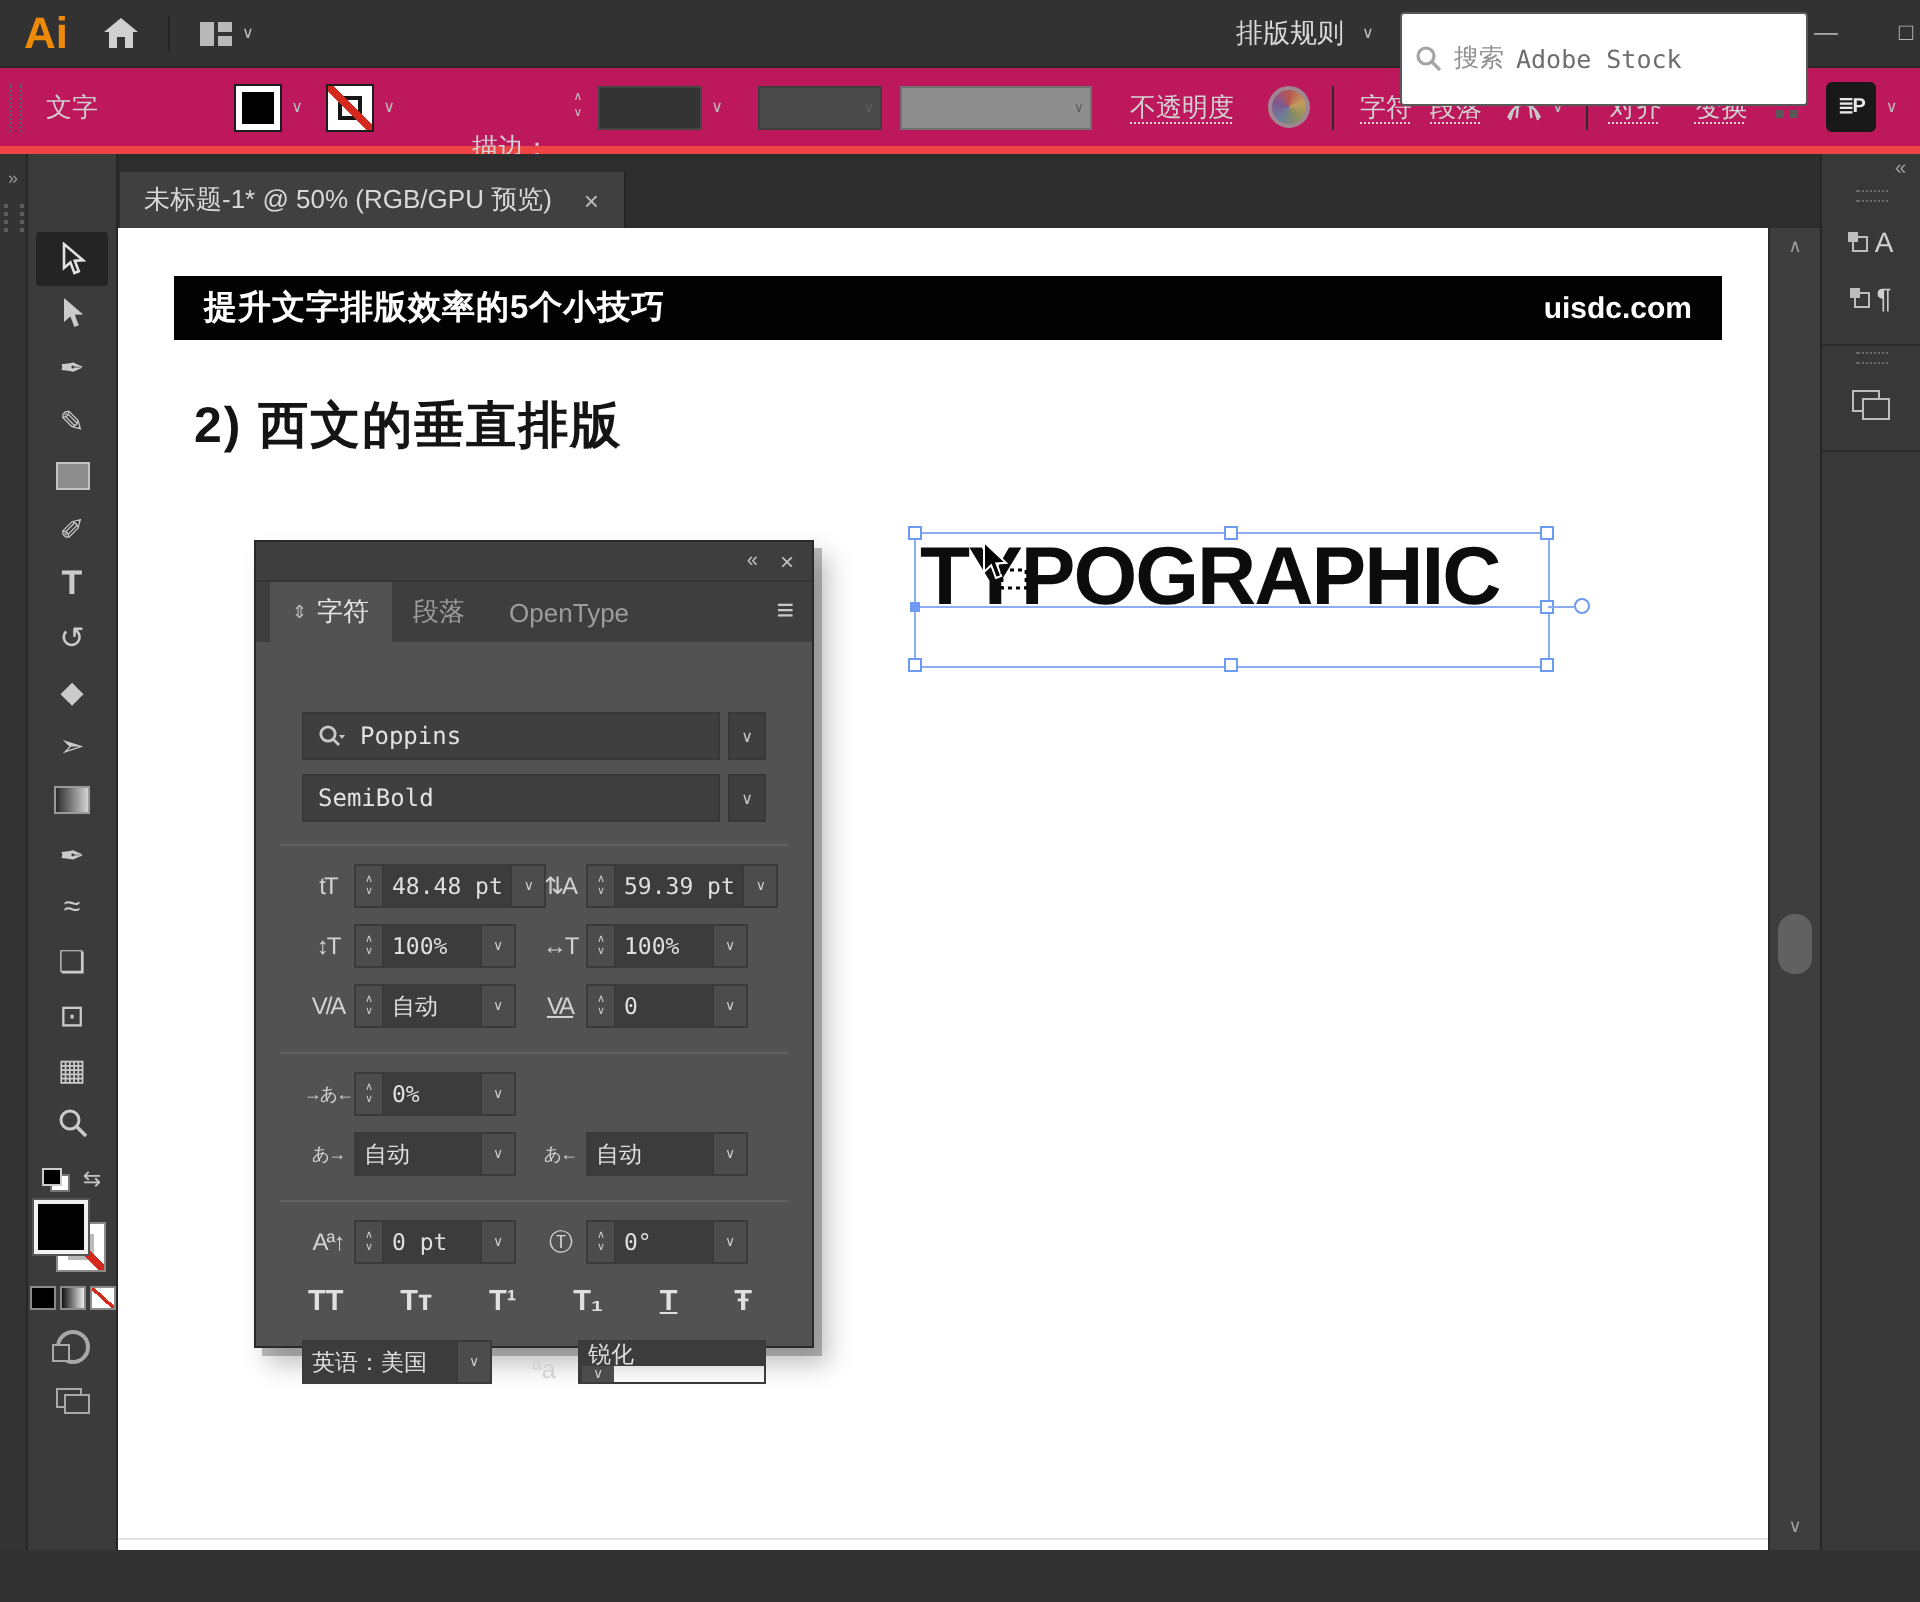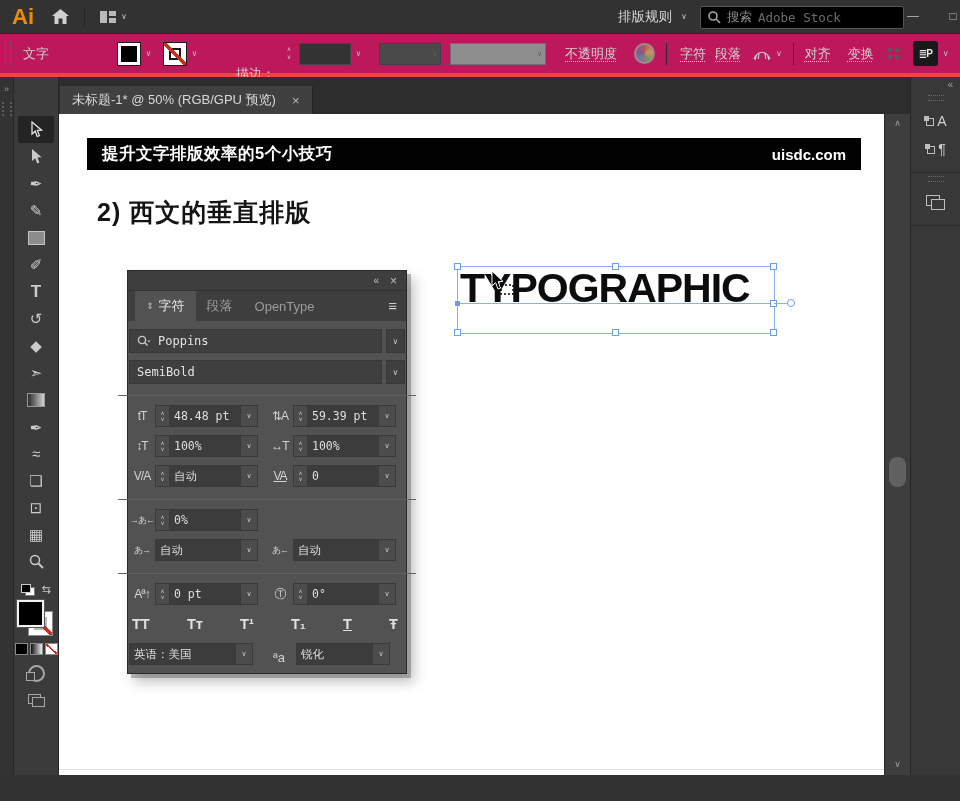--- a/index.html
+++ b/index.html
@@ -9,22 +9,22 @@
   .titlebar{height:33px;display:flex;align-items:center;position:relative;background:#323232;}
   .ai-logo{margin-left:12px;font-weight:bold;font-size:22px;color:#ee8a0a;}
   .tb-btn{display:flex;align-items:center;gap:5px;color:#c9c9c9;}
   .home{margin-left:18px;}
   .tb-sep{width:1px;height:18px;background:#252525;margin:0 15px;}
   .ws-icon{width:16px;height:12px;position:relative;}
   .ws-icon::before{content:"";position:absolute;left:0;top:0;width:7px;height:12px;background:#b9b9b9;}
   .ws-icon::after{content:"";position:absolute;left:9px;top:0;width:7px;height:5px;background:#b9b9b9;box-shadow:0 7px 0 #b9b9b9;}
   .chev{font-size:8px;color:#bdbdbd;}
   .rule-btn{position:absolute;left:618px;top:0;height:33px;display:flex;align-items:center;gap:9px;font-size:13.5px;color:#dadada;}
-  .search{position:absolute;left:700px;top:6px;width:188px;height:21px;background:#000000;border:1px solid #585858;
-          border-radius:2px;display:flex;align-items:center;padding:0 7px;gap:6px;}
+  .search{position:absolute;left:700px;top:6px;width:188px;height:21px;background:#ffffff;border:1px solid #585858;
+          border-radius:2px;display:flex;align-items:center;padding:12px 7px;gap:6px;}
   .search .txt{color:#8f8f8f;font-size:12.5px;}
   .search .hint{color:#6d6d6d;font-size:12.5px;font-family:"DejaVu Sans Mono",monospace;}
   .winbtn{position:absolute;top:5px;width:30px;height:21px;color:#b5b5b5;display:flex;align-items:center;justify-content:center;font-size:12px;}
   .min{right:32px;} .max{right:-8px;}
   
   .menubar{height:29px;display:flex;align-items:center;padding-left:13px;gap:18px;font-size:13.5px;color:#dadada;background:#323232;}
   
   .controlbar{height:39px;background:#be185d;border-top:1px solid #272727;border-bottom:4px solid #ef4444;display:flex;align-items:center;}
   .cb-grip{width:4px;height:24px;margin-left:5px;border-left:1px dotted #606060;border-right:1px dotted #606060;}
   .cb-context{margin-left:12px;width:94px;color:#cfcfcf;}
@@ -108,38 +108,38 @@
   
   .cpanel{position:absolute;left:68px;top:156px;width:280px;height:404px;background:#525252;border:1px solid #2a2a2a;
           box-shadow:4px 4px 0 rgba(70,70,70,.35),7px 8px 12px rgba(0,0,0,.25);display:flex;flex-direction:column;font-size:12px;box-sizing:border-box;}
   .cp-title{height:19px;background:#3e3e3e;border-bottom:1px solid #343434;display:flex;justify-content:flex-end;align-items:center;gap:11px;padding:0 9px;color:#c2c2c2;flex:none;}
   .cp-title .cl{font-size:10px;} .cp-title .x{font-size:12px;}
   .cp-tabs{height:30px;background:#3e3e3e;display:flex;align-items:stretch;padding-left:7px;color:#9c9c9c;position:relative;flex:none;}
   .cp-tab{display:flex;align-items:center;padding:0 11px;font-size:13px;gap:5px;}
   .cp-tab.active{background:#525252;color:#e6e6e6;}
   .cp-tabarrow{font-size:9px;color:#bdbdbd;}
   .cp-menu{position:absolute;right:9px;top:6px;font-size:15px;color:#c9c9c9;}
-  .cp-body{flex:1;padding:8px 1px 0;display:flex;flex-direction:column;min-height:0;}
+  .cp-body{flex:1;padding:8px 23px 0;display:flex;flex-direction:column;min-height:0;margin-top:27px;}
   .cp-fieldrow{display:flex;gap:4px;margin-bottom:7px;align-items:center;}
   .cp-field{height:24px;background:#3f3f3f;border:1px solid #383838;display:flex;align-items:center;padding:0 7px;gap:7px;color:#e2e2e2;font-family:"DejaVu Sans Mono",monospace;font-size:12px;flex:1;box-sizing:border-box;}
   .cp-ddbtn{width:19px;height:24px;background:#3f3f3f;border:1px solid #383838;display:flex;align-items:center;justify-content:center;color:#c6c6c6;font-size:8px;box-sizing:border-box;flex:none;}
   .cp-div{border-top:1px solid #616161;margin:4px -11px 9px;}
   .cp-row{display:flex;margin-bottom:8px;}
   .cp-ctl{width:50%;display:flex;align-items:center;min-width:0;}
   .cp-ico{width:26px;text-align:center;color:#d2d2d2;font-size:12px;flex:none;letter-spacing:-1px;white-space:nowrap;}
   .cp-ico.small{font-size:9px;}
   .grp{display:flex;height:22px;border:1px solid #3a3a3a;flex:1;margin-right:9px;max-width:104px;box-sizing:border-box;}
   .stp{width:13px;background:#4c4c4c;display:flex;flex-direction:column;align-items:center;justify-content:center;gap:2px;color:#c9c9c9;font-size:5.5px;line-height:4px;border-right:1px solid #3a3a3a;flex:none;}
   .val{flex:1;background:#3c3c3c;color:#dfdfdf;font-family:"DejaVu Sans Mono",monospace;font-size:11.5px;display:flex;align-items:center;padding:0 4px;overflow:hidden;white-space:nowrap;min-width:0;}
   .chv{width:16px;background:#4c4c4c;border-left:1px solid #3a3a3a;display:flex;align-items:center;justify-content:center;font-size:7px;color:#c9c9c9;flex:none;}
   .cp-styles{display:flex;align-items:baseline;justify-content:space-between;margin:3px 3px 11px;padding-right:4px;color:#e0e0e0;font-weight:bold;font-size:14.5px;}
   .cp-styles .u{text-decoration:underline;}
   .cp-lang{display:flex;align-items:flex-end;}
   .cp-lang .grp{max-width:124px;}
-  .cp-lang .grp.alias{max-width:94px;margin-right:0;}
+  .cp-lang .grp.alias{max-width:94px;margin-right:0;flex-direction:column;}
   .cp-lang .aa{width:34px;text-align:center;color:#d2d2d2;font-size:13px;}
   
   .sel-box{position:absolute;left:398px;top:152px;width:316px;height:66px;border:1px solid #8cadf1;}
   .art-text{position:absolute;left:401px;top:154px;font-size:41px;font-weight:bold;color:#0c0c0c;letter-spacing:-1px;line-height:1;white-space:nowrap;}
   .baseline{position:absolute;left:398px;top:189px;width:317px;border-top:1px solid #8cadf1;}
   .hd{position:absolute;width:7px;height:7px;background:#fff;border:1px solid #6d9bf0;box-sizing:border-box;}
   .hd-fill{position:absolute;width:5px;height:5px;background:#6d9bf0;}
   .ext-line{position:absolute;left:715px;top:189px;width:13px;border-top:1px solid #8cadf1;}
   .ext-circle{position:absolute;left:728px;top:185px;width:8px;height:8px;border:1px solid #6d9bf0;border-radius:50%;background:#fff;box-sizing:border-box;}
   .cursor{position:absolute;left:432px;top:157px;}

